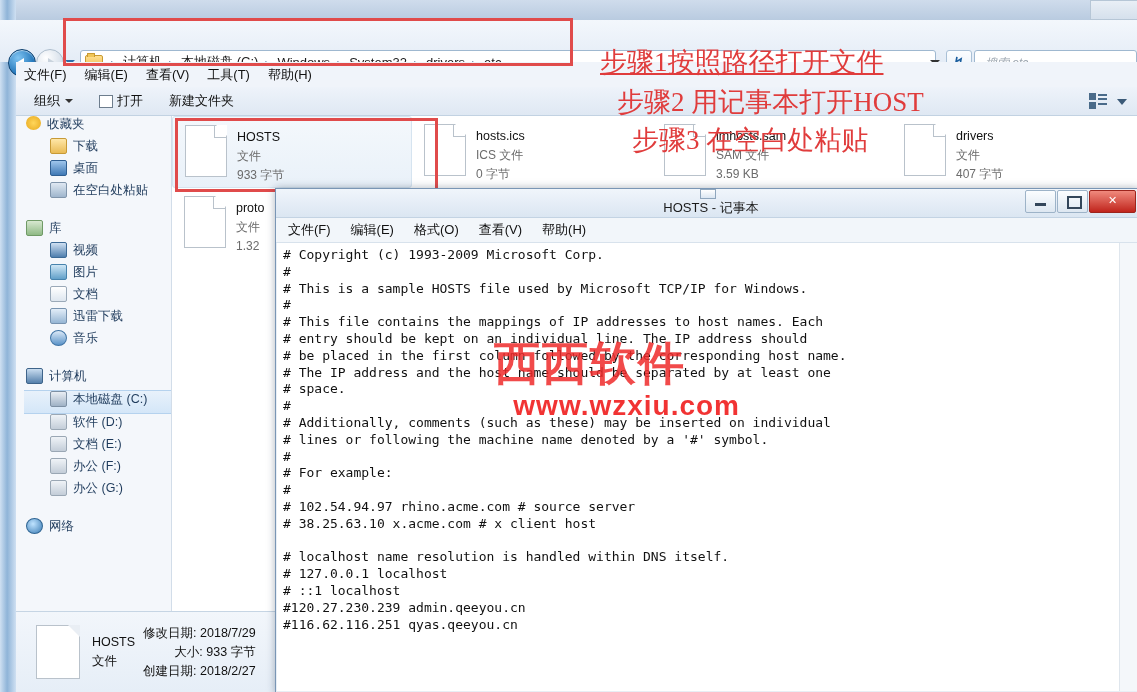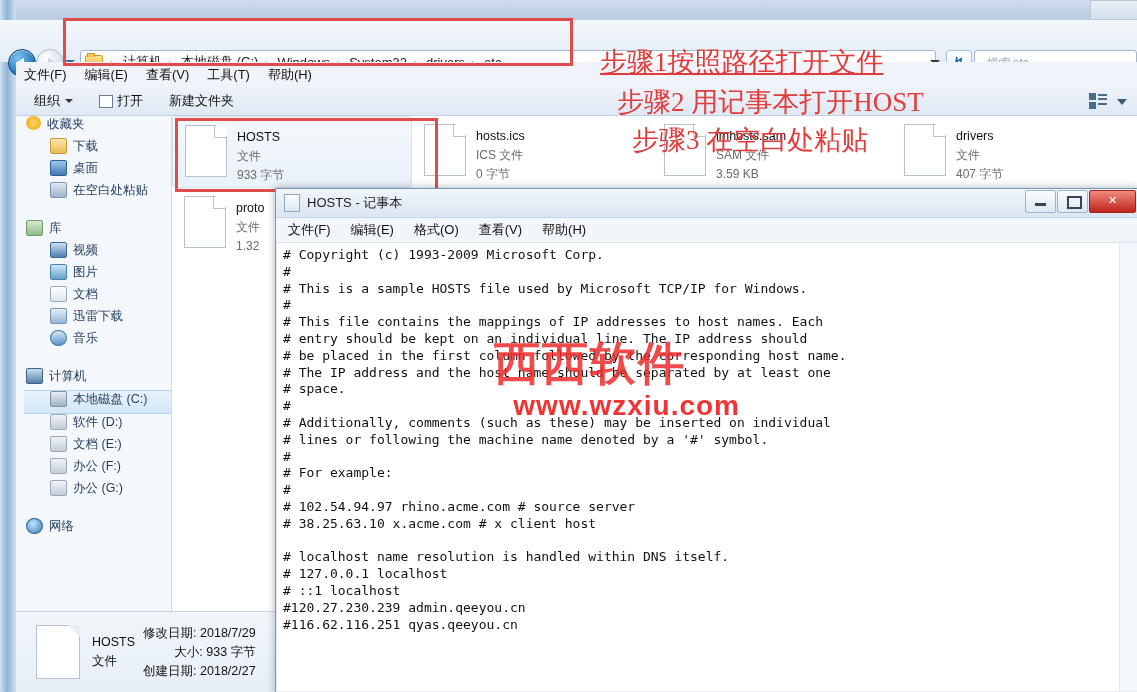--- a/index.html
+++ b/index.html
@@ -154,20 +154,21 @@
   
   #notepad{
     position:absolute;left:275px;top:188px;width:862px;height:504px;
     background:#e8eef5;border:1px solid #7a96b5;
     box-shadow:0 0 8px rgba(20,40,70,.35);
   }
   .np-title{
     height:28px;background:linear-gradient(#f0f5fb,#dbe6f2);
     display:flex;align-items:center;padding-left:8px;position:relative;
     border-bottom:1px solid #c3d3e3;
+    flex-direction:column;
   }
   .np-ico{width:14px;height:16px;background:linear-gradient(#ffffff,#dbe6f2);
     border:1px solid #8fa6bd;margin-right:7px;}
   .np-title-text{font-size:13px;color:#1b1b1b;}
   .np-wc{position:absolute;right:2px;top:1px;display:flex;}
   .np-btn{width:29px;height:21px;margin-left:1px;border:1px solid #9db3c8;
     background:linear-gradient(#fbfdff,#dde7f1);position:relative;border-radius:2px;}
   .np-btn.close{width:45px;background:linear-gradient(#f08a7d,#c0241c);border-color:#9c241c;}
   .np-btn i{position:absolute;color:#2b3b4b;font-size:11px;left:0;right:0;text-align:center;top:3px;}
   .np-btn.close i{color:#fff;font-weight:bold;}

